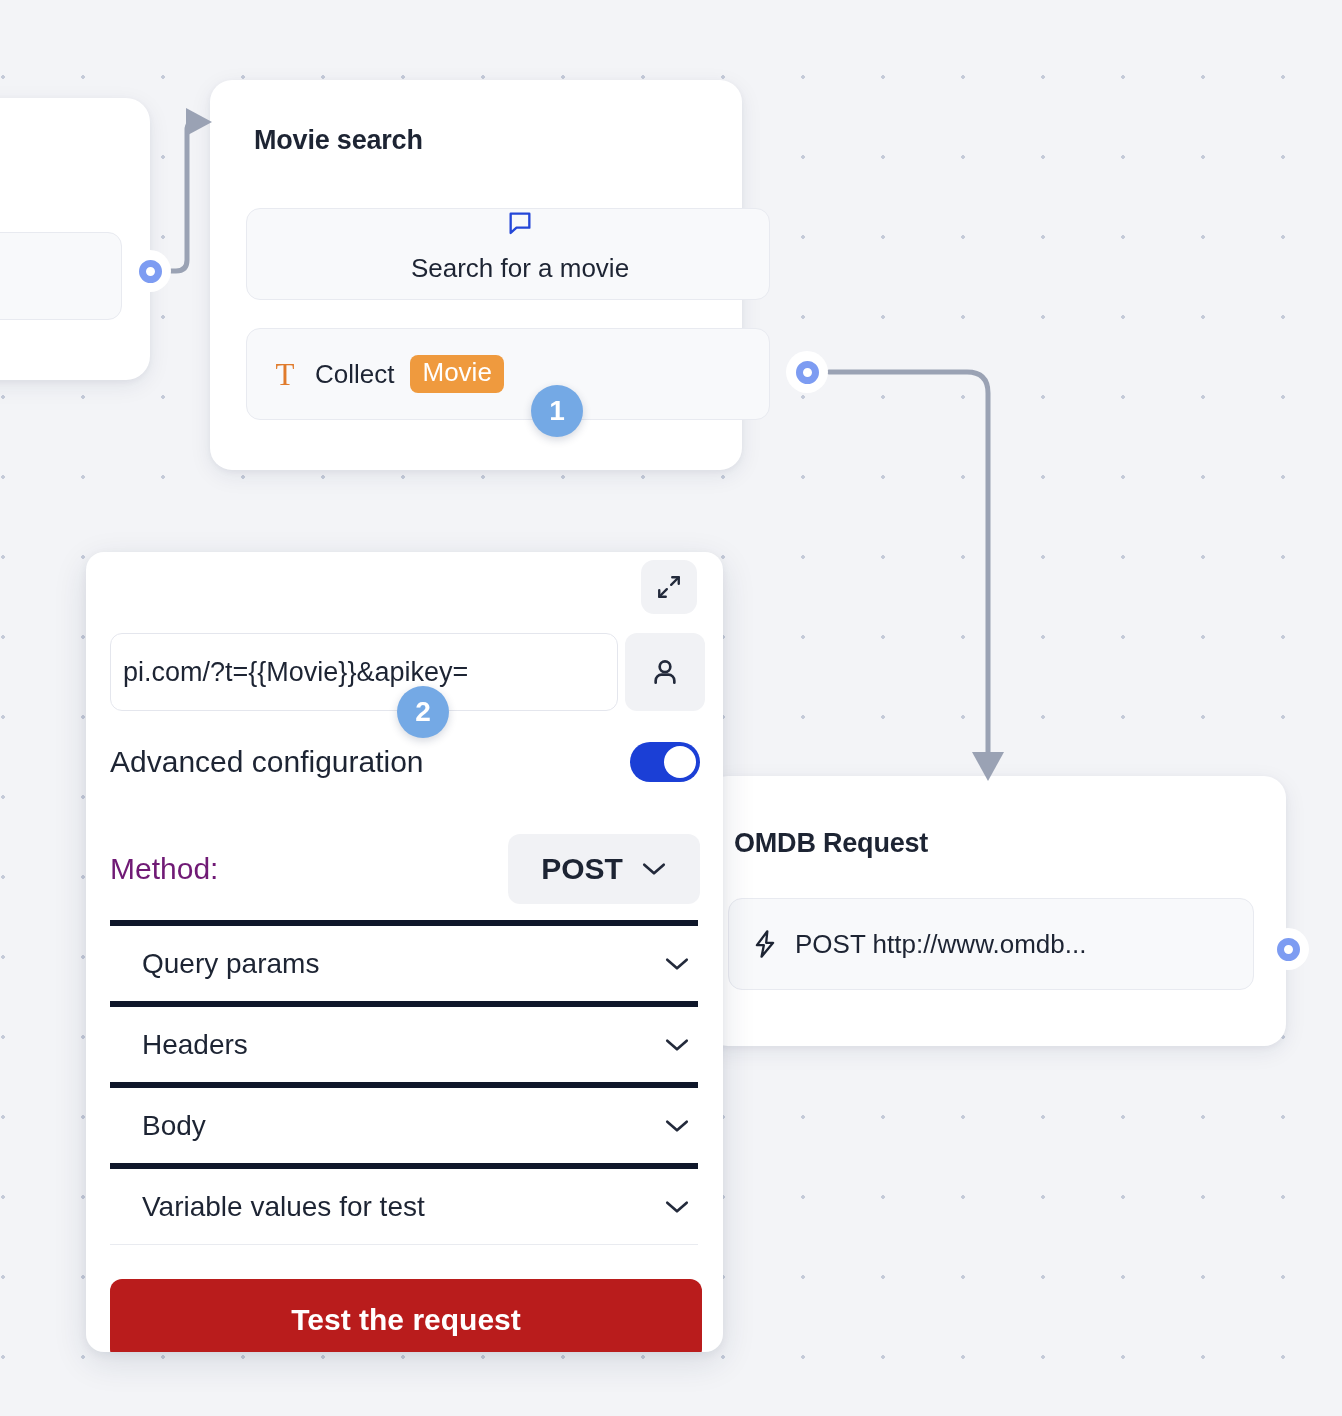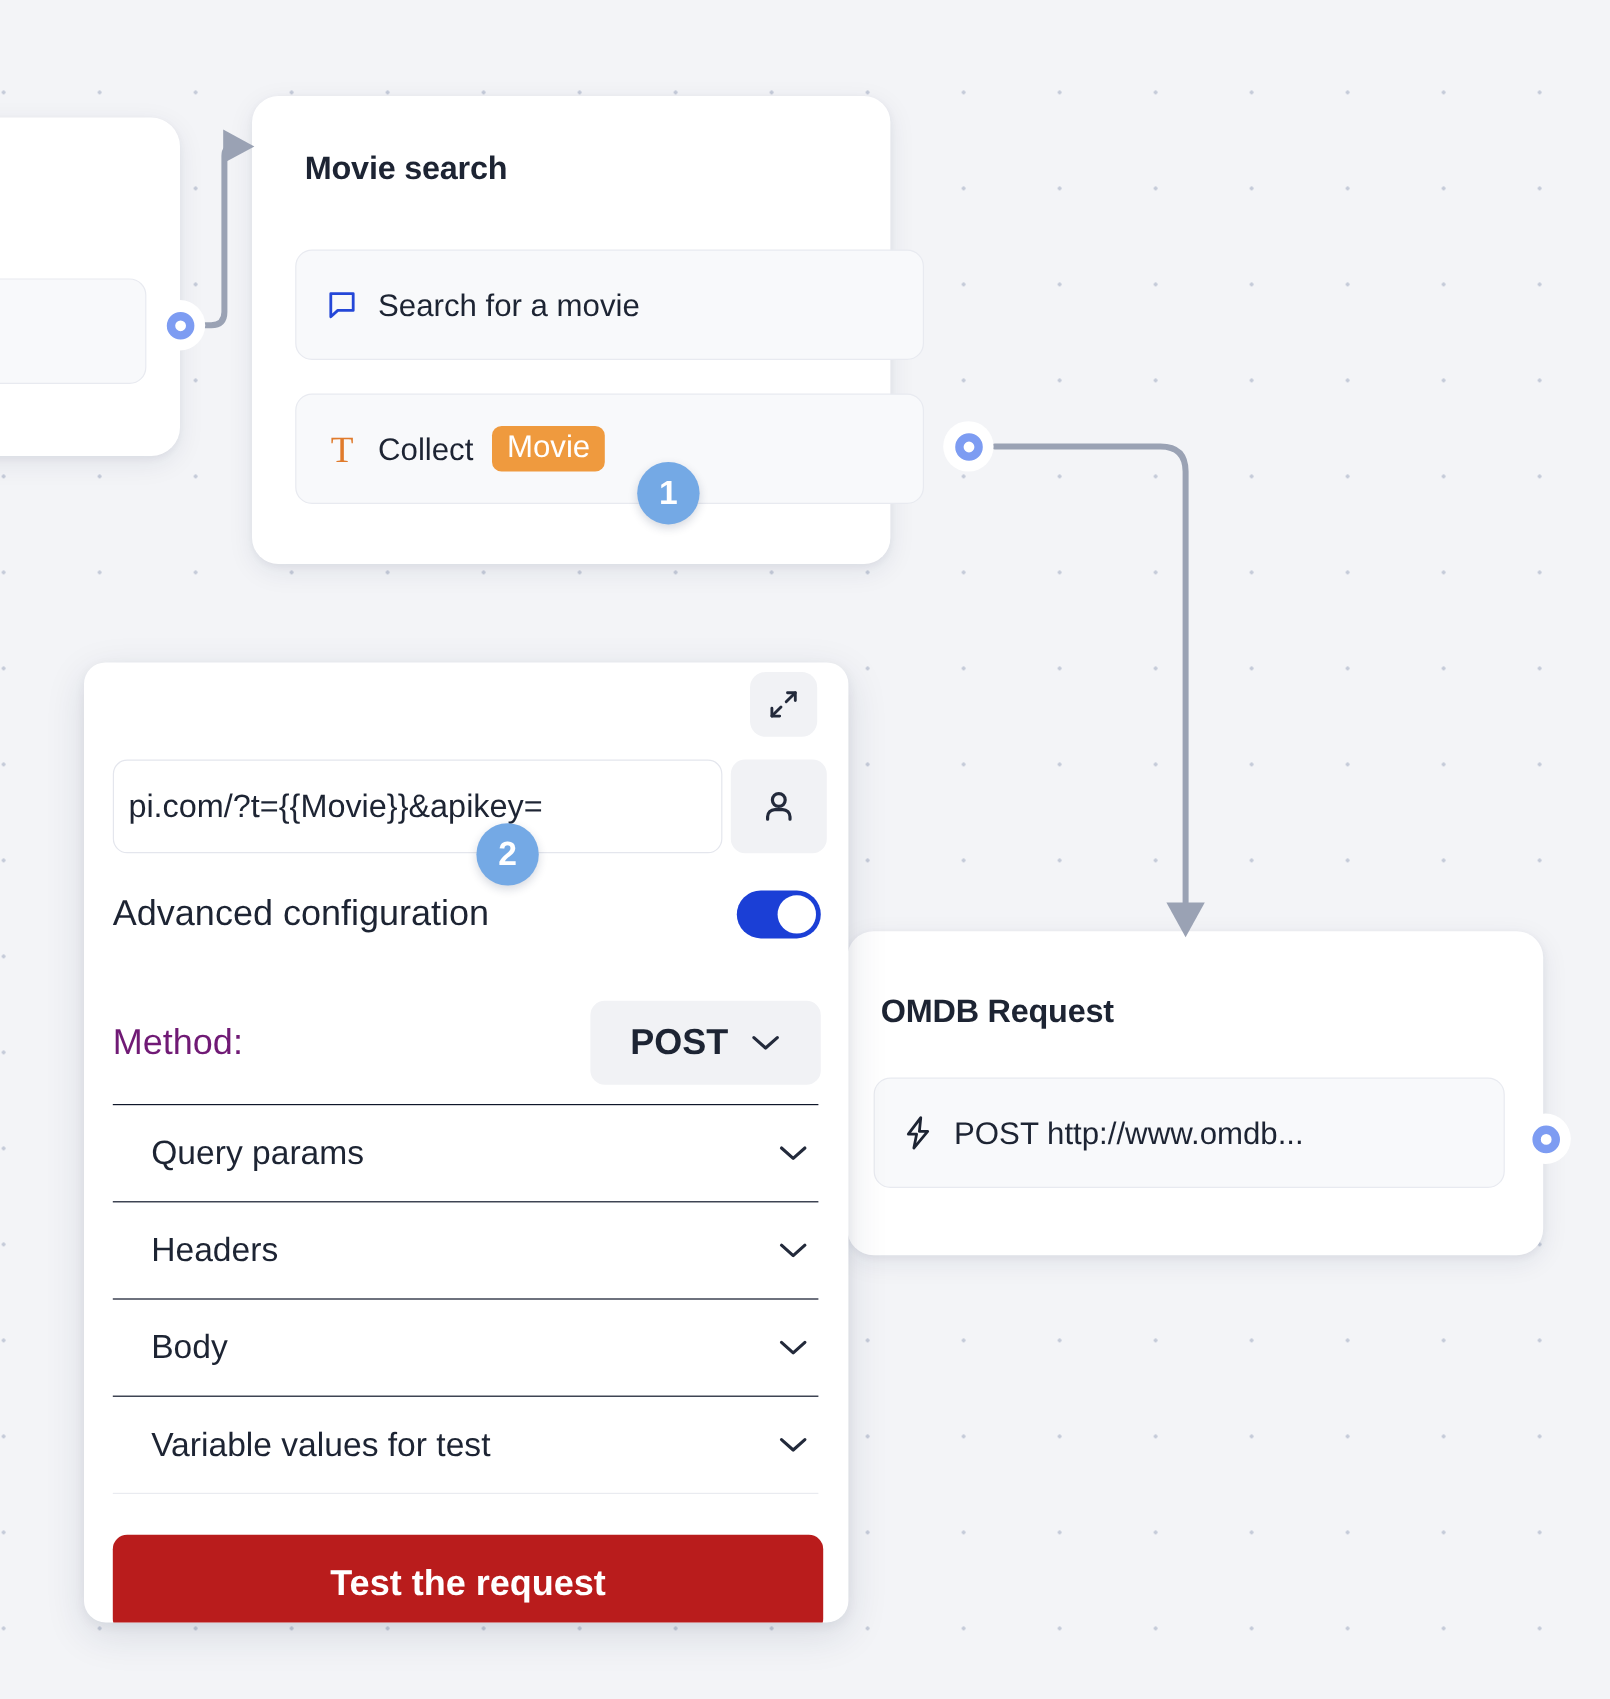--- a/index.html
+++ b/index.html
@@ -82,21 +82,21 @@
     left: 44px;
     top: 45px;
   }
   #movie-search-node .node-row {
     position: absolute;
     left: 36px;
     width: 524px;
     height: 92px;
     padding: 0 0 0 24px;
   }
-  #row-search { top: 128px; }
+  #row-search { top: 128px; flex-direction: column; }
   #row-collect { top: 248px; }
 
   .bubble-icon {
     width: 28px; height: 28px;
     flex: 0 0 28px;
   }
   .t-icon {
     flex: 0 0 28px;
     width: 28px;
     text-align: center;
@@ -186,21 +186,21 @@
     top: 108px;
     width: 0; height: 0;
     border-top: 18px solid transparent;
     border-bottom: 18px solid transparent;
     border-left: 18px solid #eceef3;
   }
 
   
   #config-panel {
     position: absolute;
-    left: 70px;
+    left: 86px;
     top: 552px;
     width: 637px;
     height: 800px;
     background: #ffffff;
     border-radius: 18px;
     box-shadow: 0 10px 34px rgba(24, 39, 75, 0.12), 0 3px 10px rgba(24, 39, 75, 0.06);
     z-index: 30;
     overflow: hidden;
   }
   #expand-btn {
@@ -295,21 +295,21 @@
     gap: 18px;
     cursor: pointer;
   }
   #method-value { font-size: 30px; font-weight: 700; color: #1d2433; text-align: center; }
 
   .accordion {
     position: absolute;
     left: 24px;
     width: 588px;
     height: 81px;
-    border-top: 1px solid #0f172a;
+    border-top: 6px solid #0f172a;
     display: flex;
     align-items: center;
     justify-content: space-between;
     padding: 0 8px 0 32px;
     box-sizing: border-box;
     cursor: pointer;
   }
   .accordion-label { font-size: 28px; color: #1d2433; }
   #acc-0 { top: 368px; }
   #acc-1 { top: 449px; }

